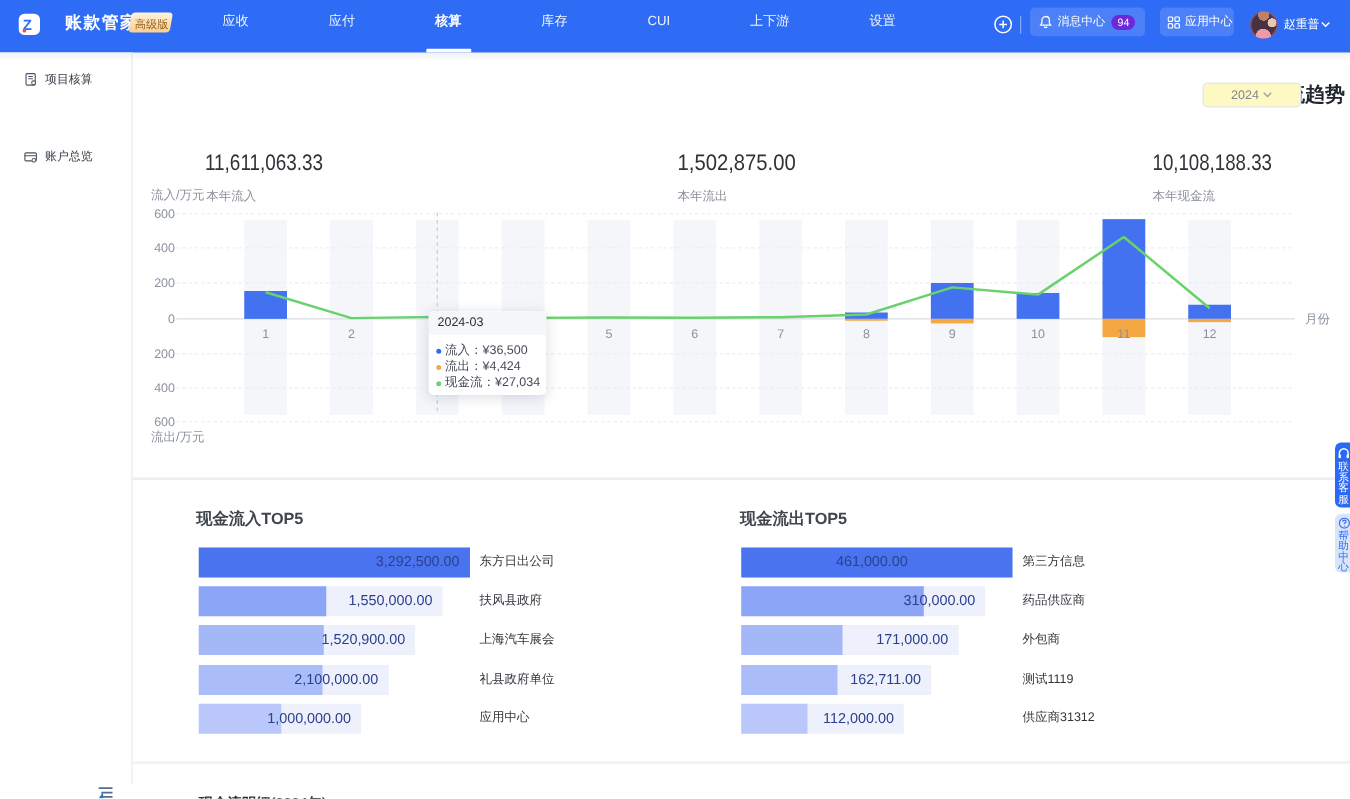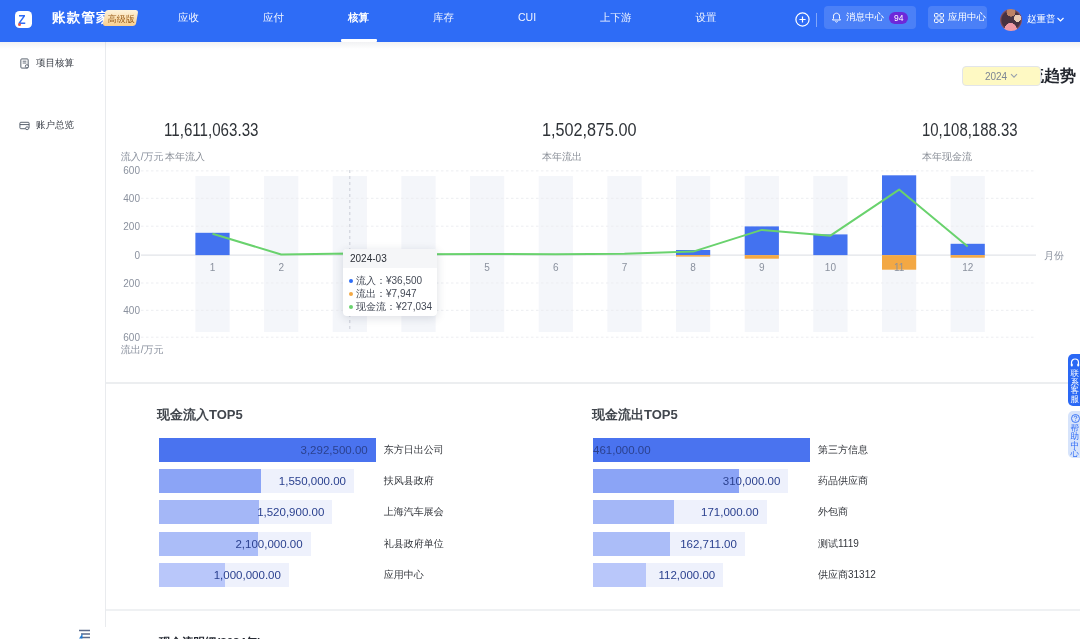--- a/index.html
+++ b/index.html
@@ -224,21 +224,21 @@
     <text x="789.1" y="120.5">11</text>
     <text x="857.7" y="120.5">12</text>
   </g>
 
   <polyline points="102.5,83.8 171.2,104.5 239.8,103.5 308.5,104.3 377.1,104.0 445.8,104.2 514.5,103.8 583.1,101.6 651.8,79.9 720.4,85.7 789.1,39.6 857.7,96.6" fill="none" stroke="#69d26d" stroke-width="2" stroke-linejoin="round"></polyline>
 </svg>
 
 <div id="tooltip">
   <div class="hd">2024-03</div>
   <div class="row" style="top:25px"><span class="dot" style="background:#2e6cf6"></span><span style="margin-left:13px">流入：¥36,500</span></div>
-  <div class="row" style="top:38px"><span class="dot" style="background:#f3a844"></span><span style="margin-left:13px">流出：¥7,947</span></div>
+  <div class="row" style="top:38px"><span class="dot" style="background:#f3a844"></span><span style="margin-left:13px">流出：¥4,424</span></div>
   <div class="row" style="top:51px"><span class="dot" style="background:#69d26d"></span><span style="margin-left:13px">现金流：¥27,034</span></div>
 </div>
 
 <div class="t5title" style="left:157px">现金流入TOP5</div>
 <div class="t5title" style="left:592px">现金流出TOP5</div>
 <div id="t5L">
 <div class="t5row" style="left:158.7px;top:437.6px;width:400px">
       <div class="t5track" style="width:217px"></div>
       <div class="t5bar" style="width:217px;background:#4a73ef"></div>
       <div class="t5val" style="left:0;width:209px;text-align:right">3,292,500.00</div>
@@ -266,21 +266,21 @@
       <div class="t5track" style="width:130.2px"></div>
       <div class="t5bar" style="width:65.9px;background:#b9c7fa"></div>
       <div class="t5val" style="left:0;width:122.19999999999999px;text-align:right">1,000,000.00</div>
       <div class="t5lab" style="left:225px">应用中心</div>
     </div>
 </div>
 <div id="t5R">
 <div class="t5row" style="left:593px;top:437.6px;width:400px">
       <div class="t5track" style="width:217px"></div>
       <div class="t5bar" style="width:217px;background:#4a73ef"></div>
-      <div class="t5val" style="left:0;width:209px;text-align:left">461,000.00</div>
+      <div class="t5val" style="left:0;width:209px;text-align:center">461,000.00</div>
       <div class="t5lab" style="left:225px">第三方信息</div>
     </div>
 <div class="t5row" style="left:593px;top:468.90000000000003px;width:400px">
       <div class="t5track" style="width:195.3px"></div>
       <div class="t5bar" style="width:145.9px;background:#8ba4f6"></div>
       <div class="t5val" style="left:0;width:187.3px;text-align:right">310,000.00</div>
       <div class="t5lab" style="left:225px">药品供应商</div>
     </div>
 <div class="t5row" style="left:593px;top:500.20000000000005px;width:400px">
       <div class="t5track" style="width:173.6px"></div>

